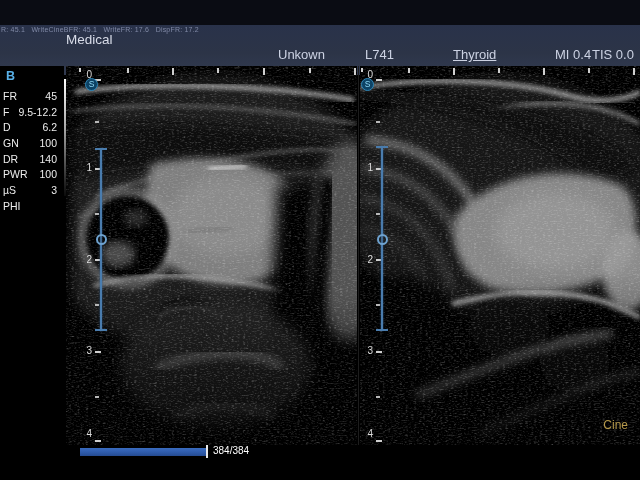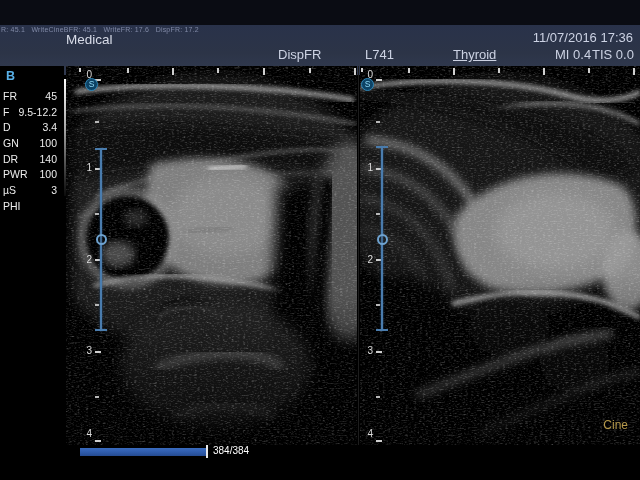--- a/index.html
+++ b/index.html
@@ -67,42 +67,41 @@
 </head>
 <body>
 
 <div id="stage">
 
   <div id="topstrip" class="abs"></div>
 
   <div id="header" class="abs">
     <span id="debugline" class="hd">R: 45.1   WriteCineBFR: 45.1   WriteFR: 17.6   DispFR: 17.2</span>
     <span id="facility" class="hd">Medical</span>
-    <span id="datetime" class="hd">11/07/2016 17:36</span>
-    <span id="patient" class="hd">DispFR</span>
+    <span id="patient" class="hd">Unkown</span>
     <span id="probe" class="hd">L741</span>
     <span id="preset" class="hd">Thyroid</span>
     <span id="mi" class="hd">MI 0.4</span>
     <span id="tis" class="hd">TIS 0.0</span>
   </div>
 
   <div id="sidebar" class="abs">
     <span id="modeB" class="abs">B</span>
     <div id="params" class="abs">
       <div class="p-row">
           <span>FR</span>
           <span>45</span>
         </div>
       <div class="p-row">
           <span>F</span>
           <span>9.5-12.2</span>
         </div>
       <div class="p-row">
           <span>D</span>
-          <span>3.4</span>
+          <span>6.2</span>
         </div>
       <div class="p-row">
           <span>GN</span>
           <span>100</span>
         </div>
       <div class="p-row">
           <span>DR</span>
           <span>140</span>
         </div>
       <div class="p-row">

